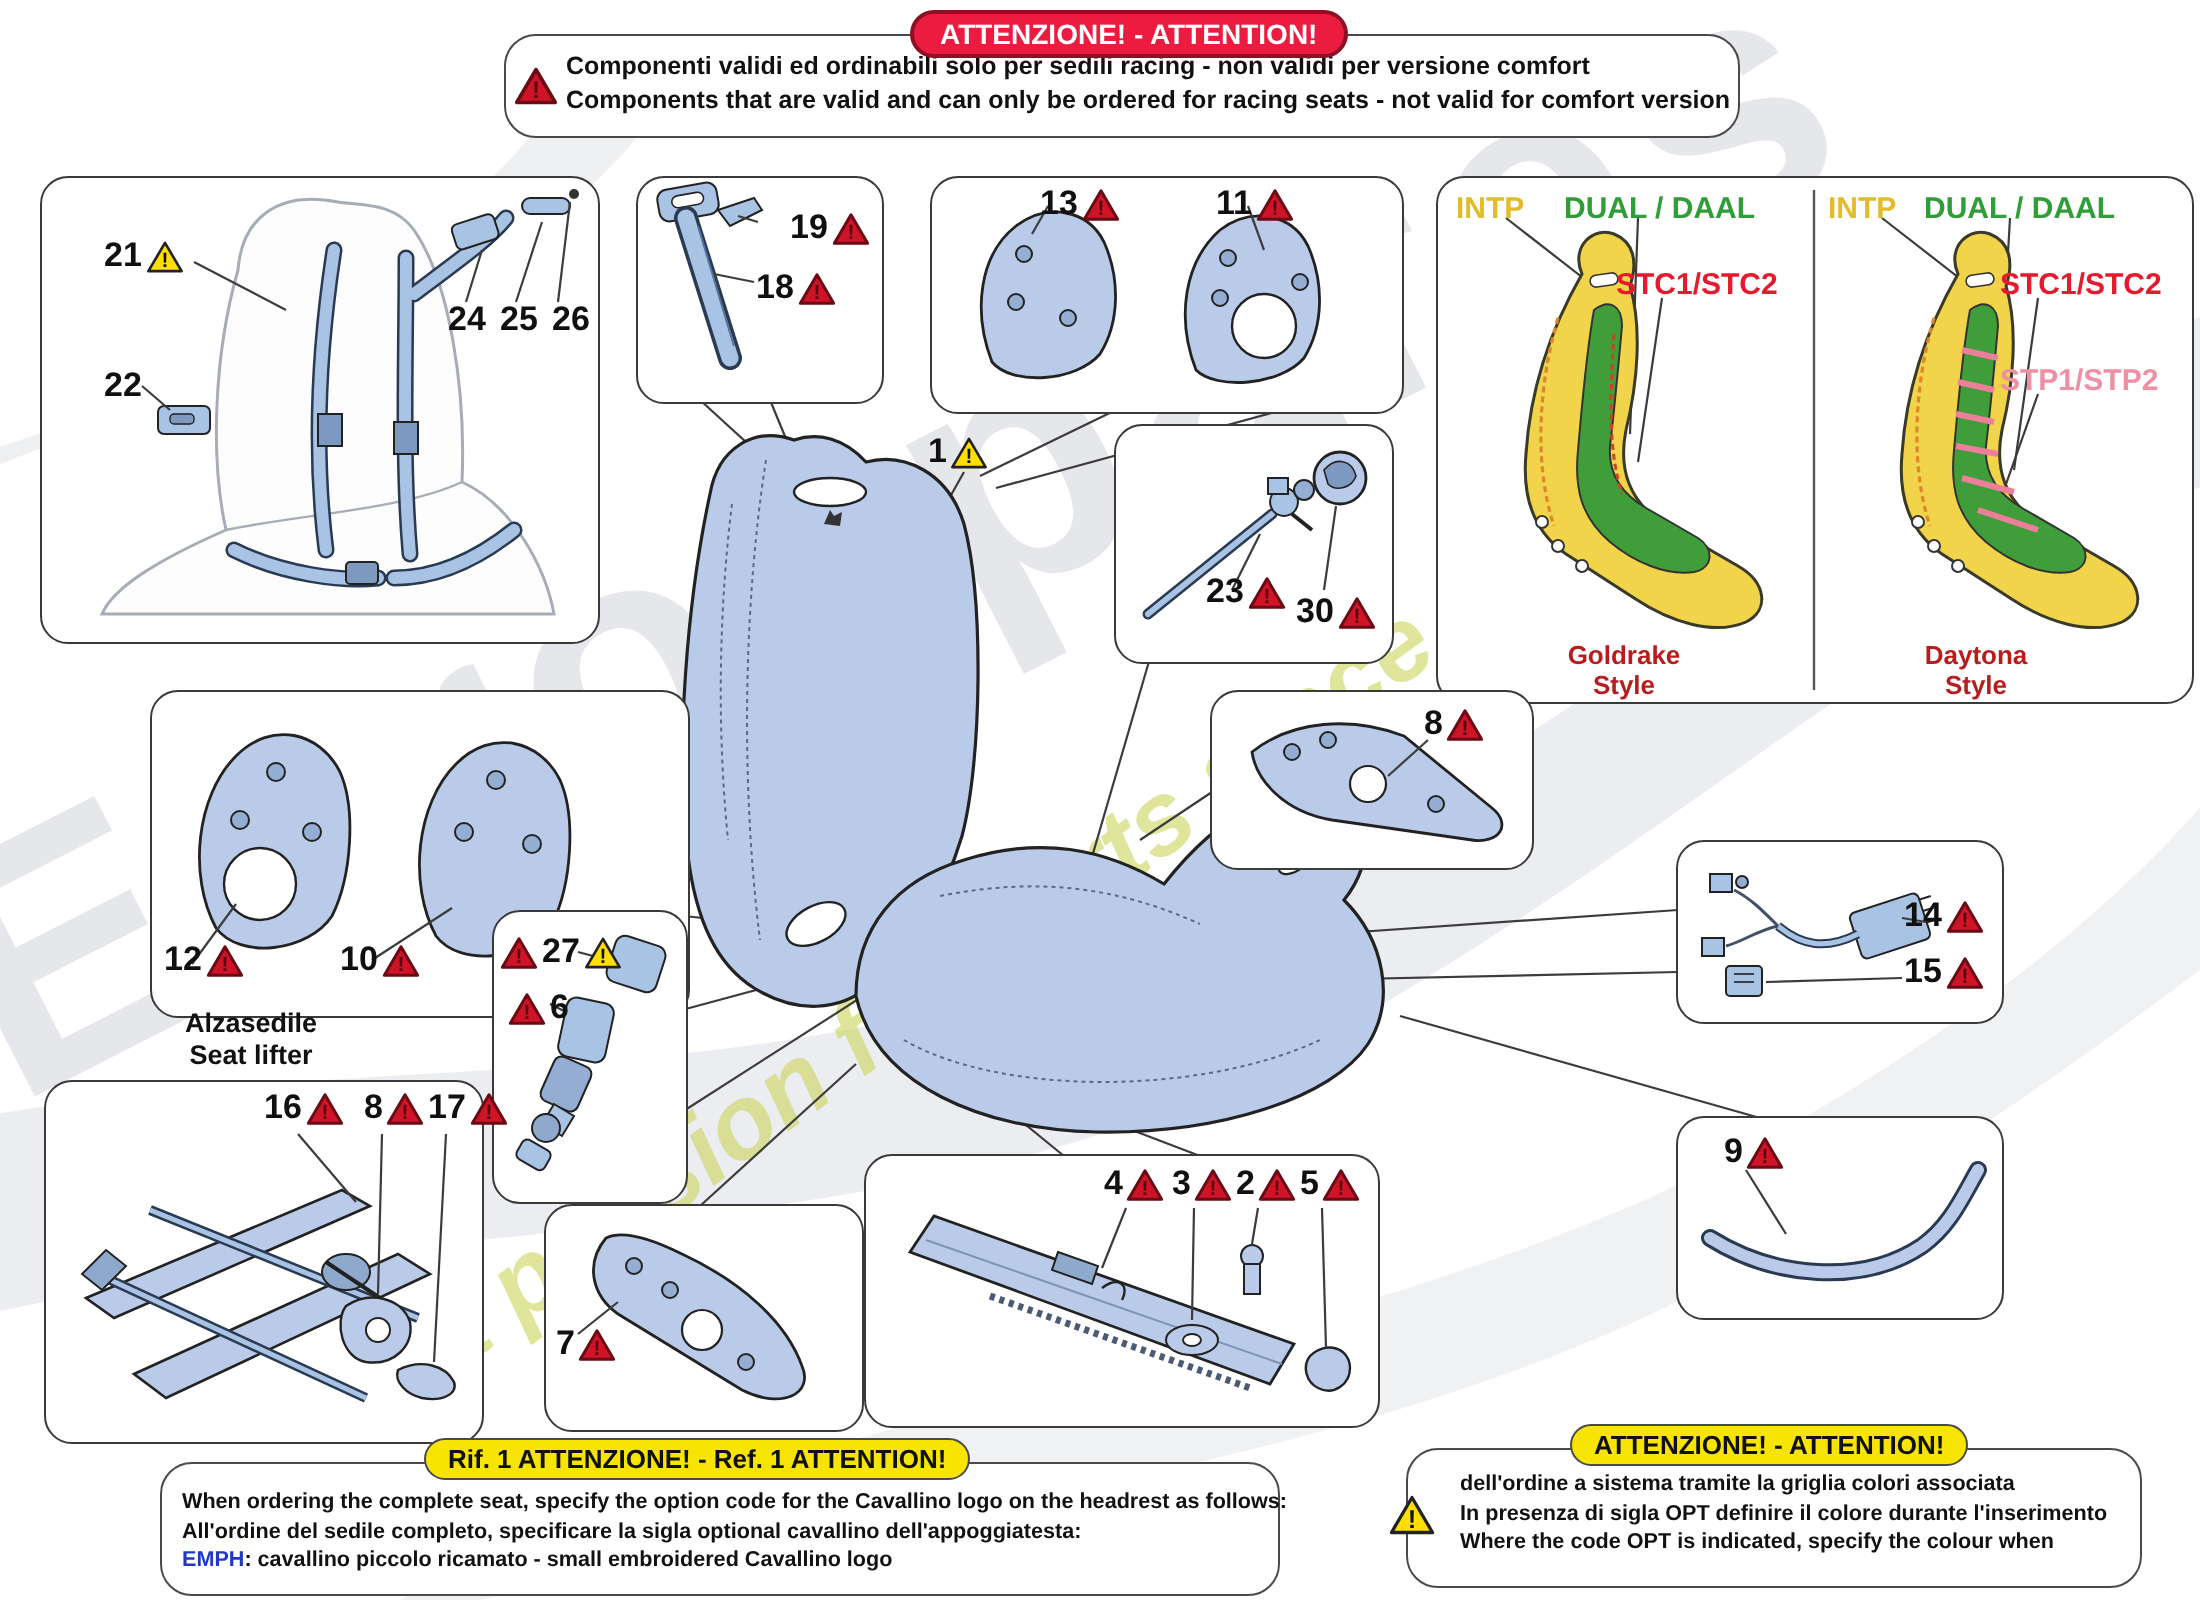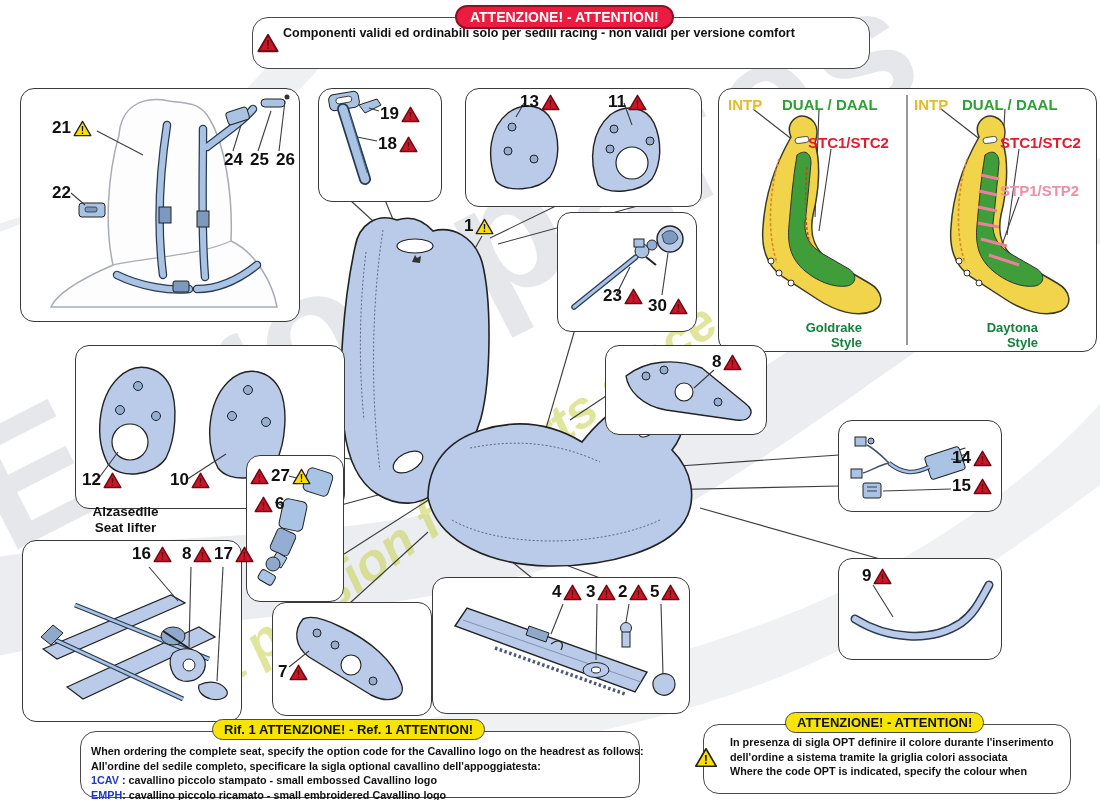--- a/index.html
+++ b/index.html
@@ -21,21 +21,21 @@
   .banner{position:absolute;z-index:7;font-weight:bold;text-align:center;border-radius:12px;
           white-space:nowrap;}
   .banner.red{background:#ec1c40;border:2px solid #8d1024;color:#fff;font-size:14px;padding:2px 13px;}
   .banner.yellow{background:#f7e400;border:1.6px solid #4a4a4a;color:#111;font-size:13px;padding:2px 11px;}
   .warnbox{position:absolute;background:#fff;border:1.6px solid #4a4a4a;border-radius:16px;z-index:5;}
   .wtext{font-weight:bold;font-size:12.5px;line-height:17px;color:#111;white-space:nowrap;}
   .wtext.small{font-size:10.8px;line-height:14.5px;}
   .codes{color:#2038c8;}
   .stylelabel{position:absolute;z-index:6;font-weight:bold;font-size:15px;white-space:nowrap;}
   .caption{position:absolute;z-index:6;font-weight:bold;font-size:13px;line-height:15px;
-           text-align:right;color:#15803d;}
+           text-align:center;color:#b91c1c;}
   .title2{position:absolute;z-index:6;font-weight:bold;font-size:13.5px;line-height:16px;
           text-align:center;color:#111;}
   .abs{position:absolute;}
 </style>
 </head>
 <body>
 
 <div class="stage">
 
   <svg width="0" height="0" style="position:absolute">
@@ -95,20 +95,21 @@
   </svg>
 
   <div class="warnbox" style="left:252px;top:17px;width:616px;height:50px">
     <div style="position:absolute;left:4px;top:15px">
       <svg class="tri" style="width:22px;height:20px">
           <use href="#triR"></use>
         </svg>
     </div>
     <div style="position:absolute;left:30px;top:7px">
       <div class="wtext">Componenti validi ed ordinabili solo per sedili racing - non validi per versione comfort</div>
+      <div class="wtext">Components that are valid and can only be ordered for racing seats - not valid for comfort version</div>
     </div>
   </div>
   <div class="banner red" style="left:455px;top:5px">ATTENZIONE! - ATTENTION!</div>
 
   <div class="pbox" style="left:20px;top:88px;width:278px;height:232px">
     <svg viewBox="0 0 278 232">
       <path d="M148,12 C118,6 100,20 98,46 C86,88 84,140 92,176 C60,190 36,204 30,218 L256,218 C252,196 236,164 210,152 C212,106 204,52 186,26 C176,12 160,14 148,12 Z" fill="#fdfdfe" stroke="#a7adb6" stroke-width="1.5"></path>
       <path d="M92,176 C130,168 180,166 210,152" fill="none" stroke="#a7adb6" stroke-width="1.2"></path>
       <g fill="none" stroke="#2a3a52" stroke-width="8.5" stroke-linecap="round">
         <path d="M146,36 C138,88 136,138 142,186"></path>
@@ -392,30 +393,29 @@
         <circle cx="62" cy="42" r="4" fill="#93aed2" stroke="#222"></circle>
         <circle cx="100" cy="78" r="4" fill="#93aed2" stroke="#222"></circle>
       <line x1="16" y1="64" x2="36" y2="48" stroke="#3c3c3c" stroke-width="1.1"></line>
     </svg>
   </div>
 
   <div class="warnbox" style="left:80px;top:731px;width:558px;height:65px">
     <div style="position:absolute;left:10px;top:12px">
       <div class="wtext small">When ordering the complete seat, specify the option code for the Cavallino logo on the headrest as follows:</div>
       <div class="wtext small">All'ordine del sedile completo, specificare la sigla optional cavallino dell'appoggiatesta:</div>
-      <div class="wtext small"><span class="codes">1CAV</span><span> : cavallino piccolo stampato - small embossed Cavallino logo</span></div>
       <div class="wtext small"><span class="codes">EMPH</span><span>: cavallino piccolo ricamato - small embroidered Cavallino logo</span></div>
     </div>
   </div>
   <div class="banner yellow" style="left:212px;top:719px">Rif. 1 ATTENZIONE! - Ref. 1 ATTENTION!</div>
 
   <div class="warnbox" style="left:703px;top:724px;width:366px;height:68px">
     <div style="position:absolute;left:26px;top:10px">
+      <div class="wtext small">dell'ordine a sistema tramite la griglia colori associata</div>
       <div class="wtext small">In presenza di sigla OPT definire il colore durante l'inserimento</div>
-      <div class="wtext small">dell'ordine a sistema tramite la griglia colori associata</div>
       <div class="wtext small">Where the code OPT is indicated, specify the colour when</div>
     </div>
   </div>
   <div class="banner yellow" style="left:785px;top:712px">ATTENZIONE! - ATTENTION!</div>
   <div class="abs" style="left:694px;top:747px;z-index:7">
     <svg class="tri" style="width:24px;height:21px">
         <use href="#triY"></use>
       </svg>
   </div>
 
@@ -430,21 +430,21 @@
     </div>
   <div class="callout" style="left:224px;top:150px">
       <span>24</span>
     </div>
   <div class="callout" style="left:250px;top:150px">
       <span>25</span>
     </div>
   <div class="callout" style="left:276px;top:150px">
       <span>26</span>
     </div>
-  <div class="callout" style="left:380px;top:104px">
+  <div class="callout" style="left:395px;top:104px">
       <span>19</span>
       <svg class="tri">
         <use href="#triR"></use>
       </svg>
     </div>
   <div class="callout" style="left:378px;top:134px">
       <span>18</span>
       <svg class="tri">
         <use href="#triR"></use>
       </svg>

